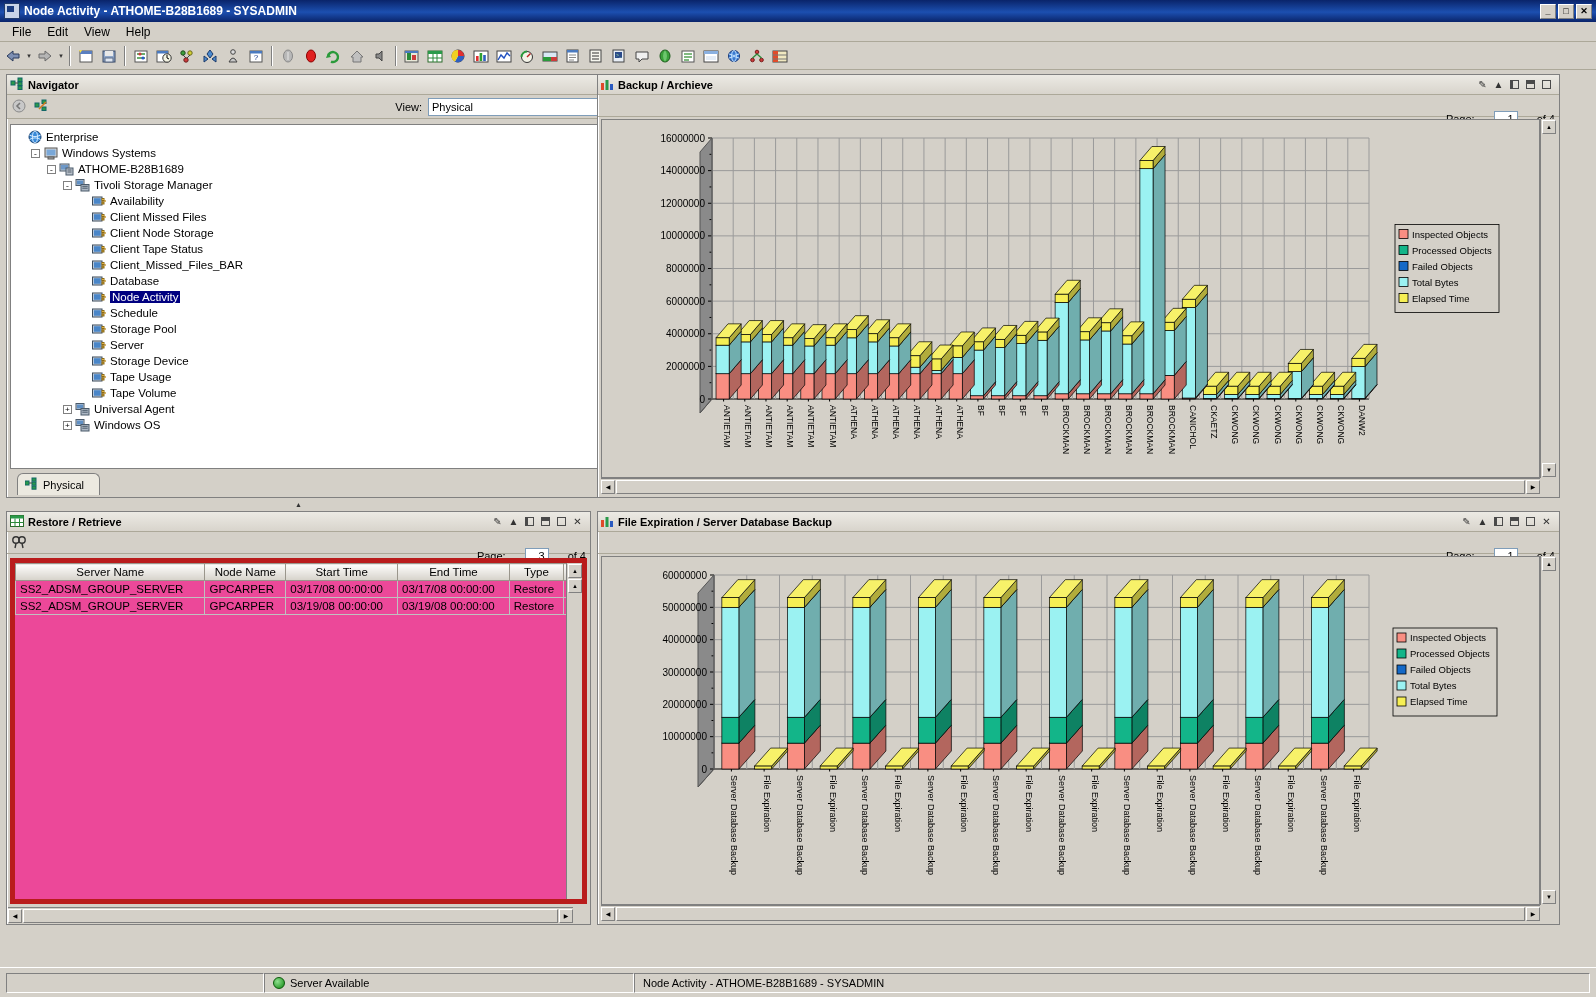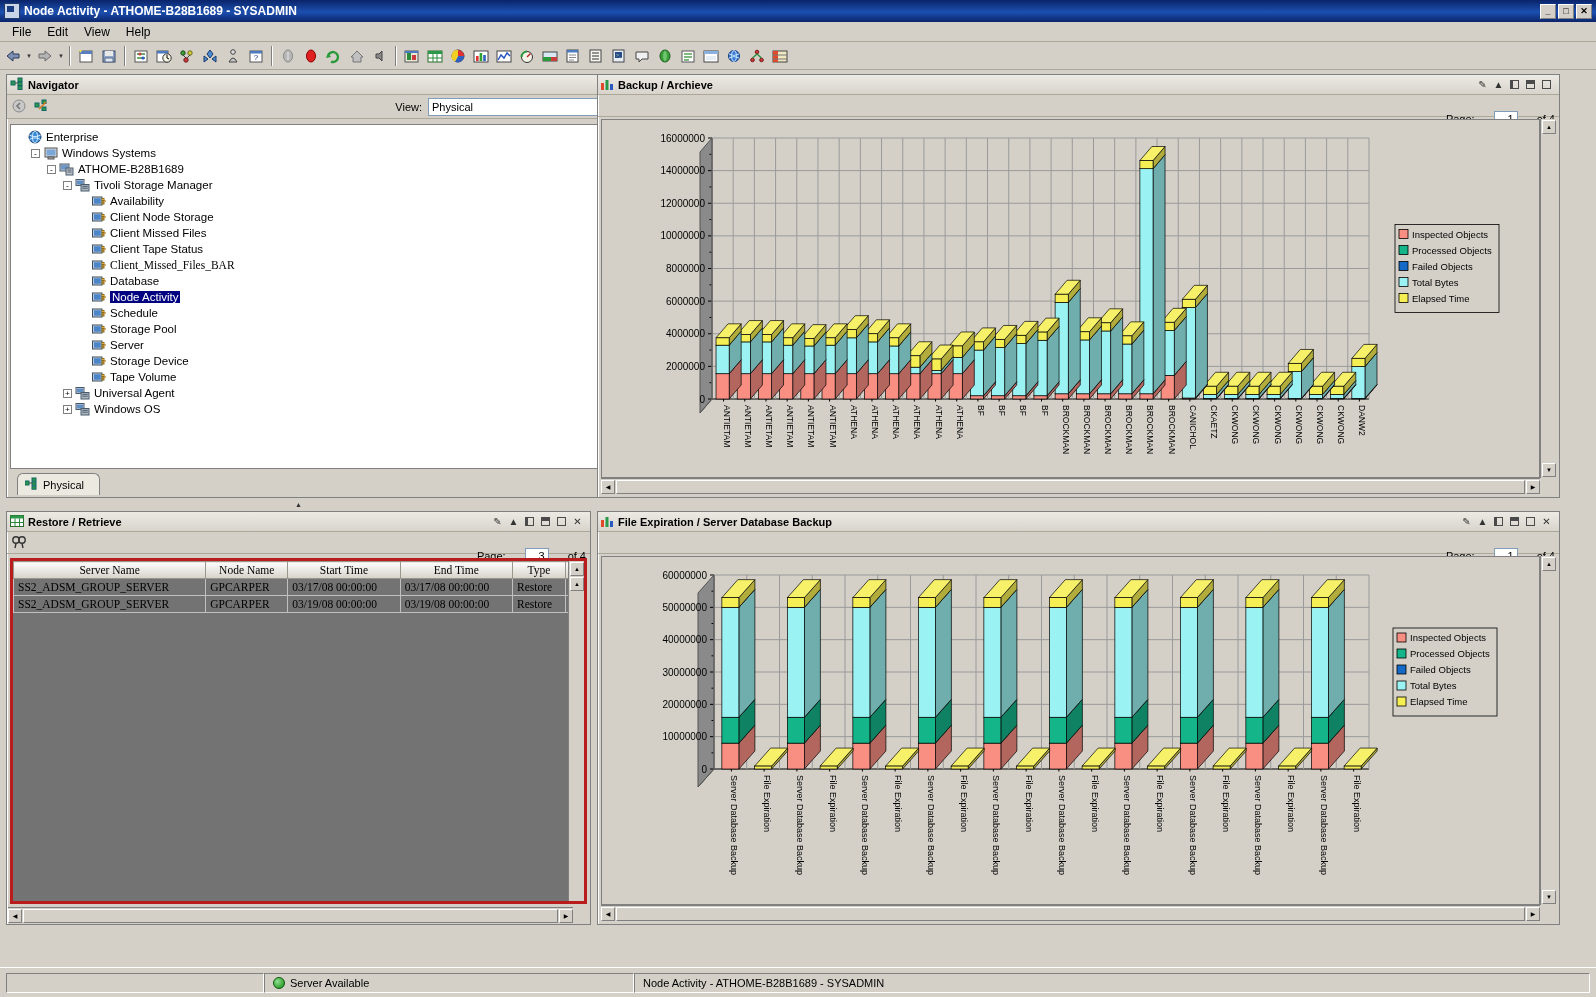--- a/index.html
+++ b/index.html
@@ -88,21 +88,21 @@
   .physical-tab{
     position:absolute;left:10px;bottom:2px;width:83px;height:22px;background:#ece9e0;
     border:1px solid #808080;border-bottom:none;border-radius:6px 6px 0 0;
     display:flex;align-items:center;gap:4px;padding-left:7px;font-size:11px;
   }
   
   #restore{left:6px;top:441px;width:585px;height:414px;}
   .rt-toolrow{height:22px;display:flex;align-items:center;padding:0 4px;border-bottom:1px solid #aca899;}
   .pager{margin-left:auto;display:flex;align-items:center;gap:19px;font-size:11px;margin-top:26px;}
   .pagebox{width:24px;height:16px;background:#fff;border:1px solid #7f9db9;text-align:right;padding-right:3px;font-size:11px;line-height:14px;}
-  .tablewrap{position:absolute;left:3px;top:46px;right:3px;bottom:20px;background:#737373;border:3px solid #b91c1c;overflow:hidden;font-family:Liberation Serif, serif;}
+  .tablewrap{position:absolute;left:3px;top:46px;right:3px;bottom:20px;background:#ec4899;border:5px solid #b91c1c;overflow:hidden;}
   table.grid{border-collapse:collapse;width:100%;font-size:11.5px;}
   table.grid th{
     background:linear-gradient(to bottom,#fdfdfc,#d6d2ca);border:1px solid #9a968c;
     font-weight:normal;height:17px;padding:0 4px;
   }
   table.grid td{border:1px solid #c0c0c0;height:17px;padding:0 4px;white-space:nowrap;}
   .center{}
   
   .vscroll{position:absolute;top:0;right:0;width:16px;bottom:0;background:#d4d0c8;border-left:1px solid #808080;}
   .hscroll{position:absolute;left:0;bottom:0;height:16px;right:0;background:#d4d0c8;border-top:1px solid #808080;}
@@ -481,45 +481,45 @@
         </div>
         <div class="tnode" style="padding-left: 64px;">
           <span class="spacer"></span>
           <span class="ico"><svg width="16" height="14">
               <rect x="1.5" y="3" width="9.5" height="8" fill="#d0d8e2" stroke="#3a4a5a"></rect>
               <rect x="2.8" y="4.2" width="7" height="5.6" fill="#4a86c8"></rect>
               <path d="M11 7 l4 0" stroke="#c8952a" stroke-width="1.4"></path>
               <rect x="11" y="4.5" width="2" height="2" fill="#e0b040" stroke="#8a6a16"></rect>
               <rect x="11" y="8" width="2" height="2" fill="#e0b040" stroke="#8a6a16"></rect>
             </svg></span>
-          <span>Client Node Storage</span>
+          <span>Client Missed Files</span>
         </div>
         <div class="tnode" style="padding-left: 64px;">
           <span class="spacer"></span>
           <span class="ico"><svg width="16" height="14">
               <rect x="1.5" y="3" width="9.5" height="8" fill="#d0d8e2" stroke="#3a4a5a"></rect>
               <rect x="2.8" y="4.2" width="7" height="5.6" fill="#4a86c8"></rect>
               <path d="M11 7 l4 0" stroke="#c8952a" stroke-width="1.4"></path>
               <rect x="11" y="4.5" width="2" height="2" fill="#e0b040" stroke="#8a6a16"></rect>
               <rect x="11" y="8" width="2" height="2" fill="#e0b040" stroke="#8a6a16"></rect>
             </svg></span>
-          <span>Client Missed Files</span>
+          <span>Client Node Storage</span>
         </div>
         <div class="tnode" style="padding-left: 64px;">
           <span class="spacer"></span>
           <span class="ico"><svg width="16" height="14">
               <rect x="1.5" y="3" width="9.5" height="8" fill="#d0d8e2" stroke="#3a4a5a"></rect>
               <rect x="2.8" y="4.2" width="7" height="5.6" fill="#4a86c8"></rect>
               <path d="M11 7 l4 0" stroke="#c8952a" stroke-width="1.4"></path>
               <rect x="11" y="4.5" width="2" height="2" fill="#e0b040" stroke="#8a6a16"></rect>
               <rect x="11" y="8" width="2" height="2" fill="#e0b040" stroke="#8a6a16"></rect>
             </svg></span>
           <span>Client Tape Status</span>
         </div>
-        <div class="tnode" style="padding-left: 64px; font-family: Liberation Serif, serif;">
+        <div class="tnode" style="padding-left: 64px;">
           <span class="spacer"></span>
           <span class="ico"><svg width="16" height="14">
               <rect x="1.5" y="3" width="9.5" height="8" fill="#d0d8e2" stroke="#3a4a5a"></rect>
               <rect x="2.8" y="4.2" width="7" height="5.6" fill="#4a86c8"></rect>
               <path d="M11 7 l4 0" stroke="#c8952a" stroke-width="1.4"></path>
               <rect x="11" y="4.5" width="2" height="2" fill="#e0b040" stroke="#8a6a16"></rect>
               <rect x="11" y="8" width="2" height="2" fill="#e0b040" stroke="#8a6a16"></rect>
             </svg></span>
           <span>Client_Missed_Files_BAR</span>
         </div>
@@ -581,20 +581,31 @@
         <div class="tnode" style="padding-left: 64px;">
           <span class="spacer"></span>
           <span class="ico"><svg width="16" height="14">
               <rect x="1.5" y="3" width="9.5" height="8" fill="#d0d8e2" stroke="#3a4a5a"></rect>
               <rect x="2.8" y="4.2" width="7" height="5.6" fill="#4a86c8"></rect>
               <path d="M11 7 l4 0" stroke="#c8952a" stroke-width="1.4"></path>
               <rect x="11" y="4.5" width="2" height="2" fill="#e0b040" stroke="#8a6a16"></rect>
               <rect x="11" y="8" width="2" height="2" fill="#e0b040" stroke="#8a6a16"></rect>
             </svg></span>
           <span>Storage Device</span>
+        </div>
+        <div class="tnode" style="padding-left: 64px;">
+          <span class="spacer"></span>
+          <span class="ico"><svg width="16" height="14">
+              <rect x="1.5" y="3" width="9.5" height="8" fill="#d0d8e2" stroke="#3a4a5a"></rect>
+              <rect x="2.8" y="4.2" width="7" height="5.6" fill="#4a86c8"></rect>
+              <path d="M11 7 l4 0" stroke="#c8952a" stroke-width="1.4"></path>
+              <rect x="11" y="4.5" width="2" height="2" fill="#e0b040" stroke="#8a6a16"></rect>
+              <rect x="11" y="8" width="2" height="2" fill="#e0b040" stroke="#8a6a16"></rect>
+            </svg></span>
+          <span>Tape Usage</span>
         </div>
         <div class="tnode" style="padding-left: 64px;">
           <span class="spacer"></span>
           <span class="ico"><svg width="16" height="14">
               <rect x="1.5" y="3" width="9.5" height="8" fill="#d0d8e2" stroke="#3a4a5a"></rect>
               <rect x="2.8" y="4.2" width="7" height="5.6" fill="#4a86c8"></rect>
               <path d="M11 7 l4 0" stroke="#c8952a" stroke-width="1.4"></path>
               <rect x="11" y="4.5" width="2" height="2" fill="#e0b040" stroke="#8a6a16"></rect>
               <rect x="11" y="8" width="2" height="2" fill="#e0b040" stroke="#8a6a16"></rect>
             </svg></span>

